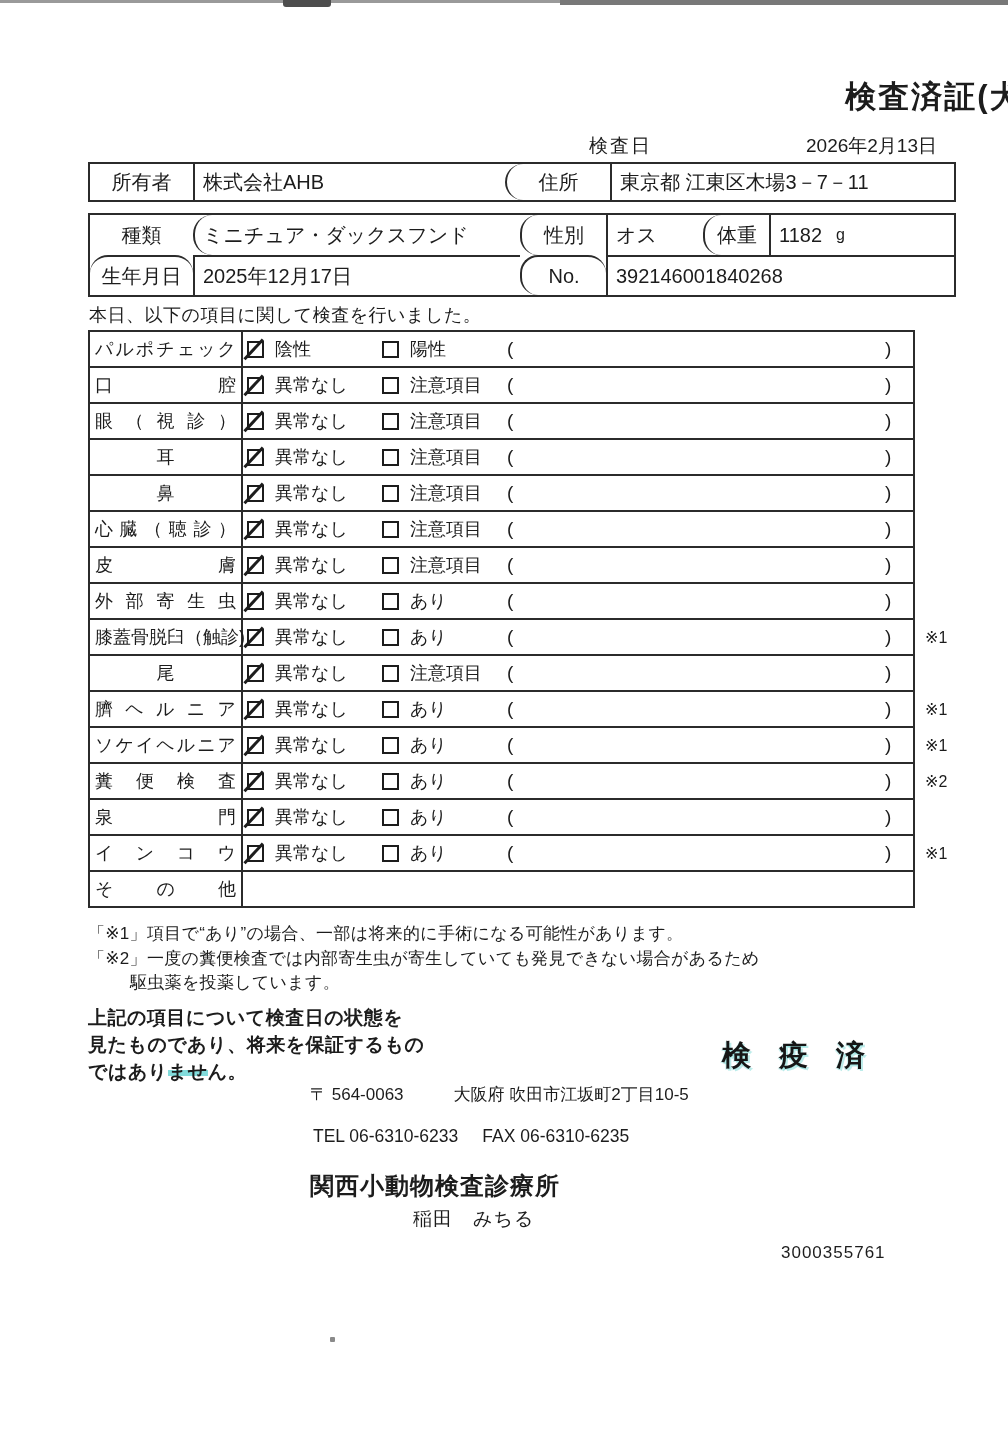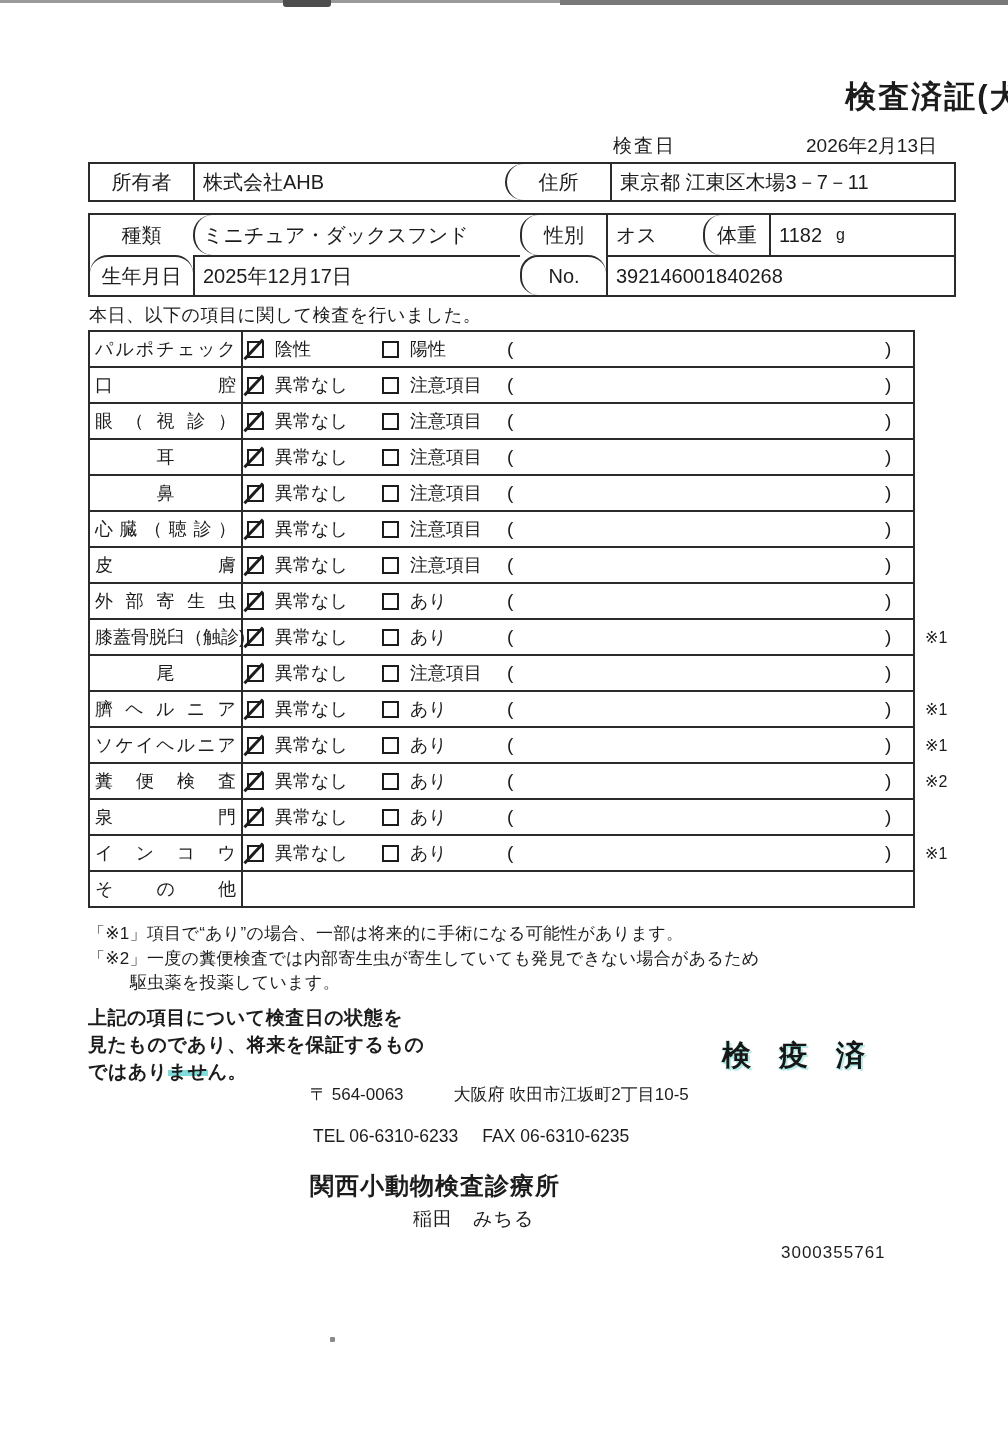--- a/index.html
+++ b/index.html
@@ -25,21 +25,21 @@
   .scan-band{position:absolute;top:0;left:0;width:1008px;height:3px;background:#9a9a9a;}
   .scan-band-dark{position:absolute;top:0;left:560px;width:448px;height:5px;background:#787878;}
   .scan-blob{position:absolute;top:0;left:283px;width:48px;height:7px;background:#4d4d4d;border-radius:0 0 3px 3px;}
   .scan-dot{position:absolute;left:330px;top:1337px;width:5px;height:5px;background:#8a8a8a;border-radius:1px;}
   
   .title{
     position:absolute;top:76px;left:0;width:1008px;
     text-align:right;text-indent:36px;
     font-size:31px;font-weight:600;letter-spacing:2px;margin-left:27px;
   }
-  .date-label{position:absolute;left:613px;top:133px;font-size:19px;letter-spacing:2px;}
+  .date-label{position:absolute;left:589px;top:133px;font-size:19px;letter-spacing:2px;}
   .date-value{position:absolute;left:806px;top:133px;font-size:19px;}
   
   .tbl{position:absolute;left:88px;width:868px;display:grid;border:2px solid var(--border);box-sizing:border-box;background:#fff;}
   .tbl .cell{
     display:flex;align-items:center;box-sizing:border-box;
     font-size:20px;padding:0 8px;overflow:hidden;white-space:nowrap;
   }
   .tbl .lab{justify-content:center;padding:0 2px;border-radius:18px;}
   .tbl .bl{border-left:2px solid var(--border);}
   .tbl .bt{border-top:2px solid var(--border);}

